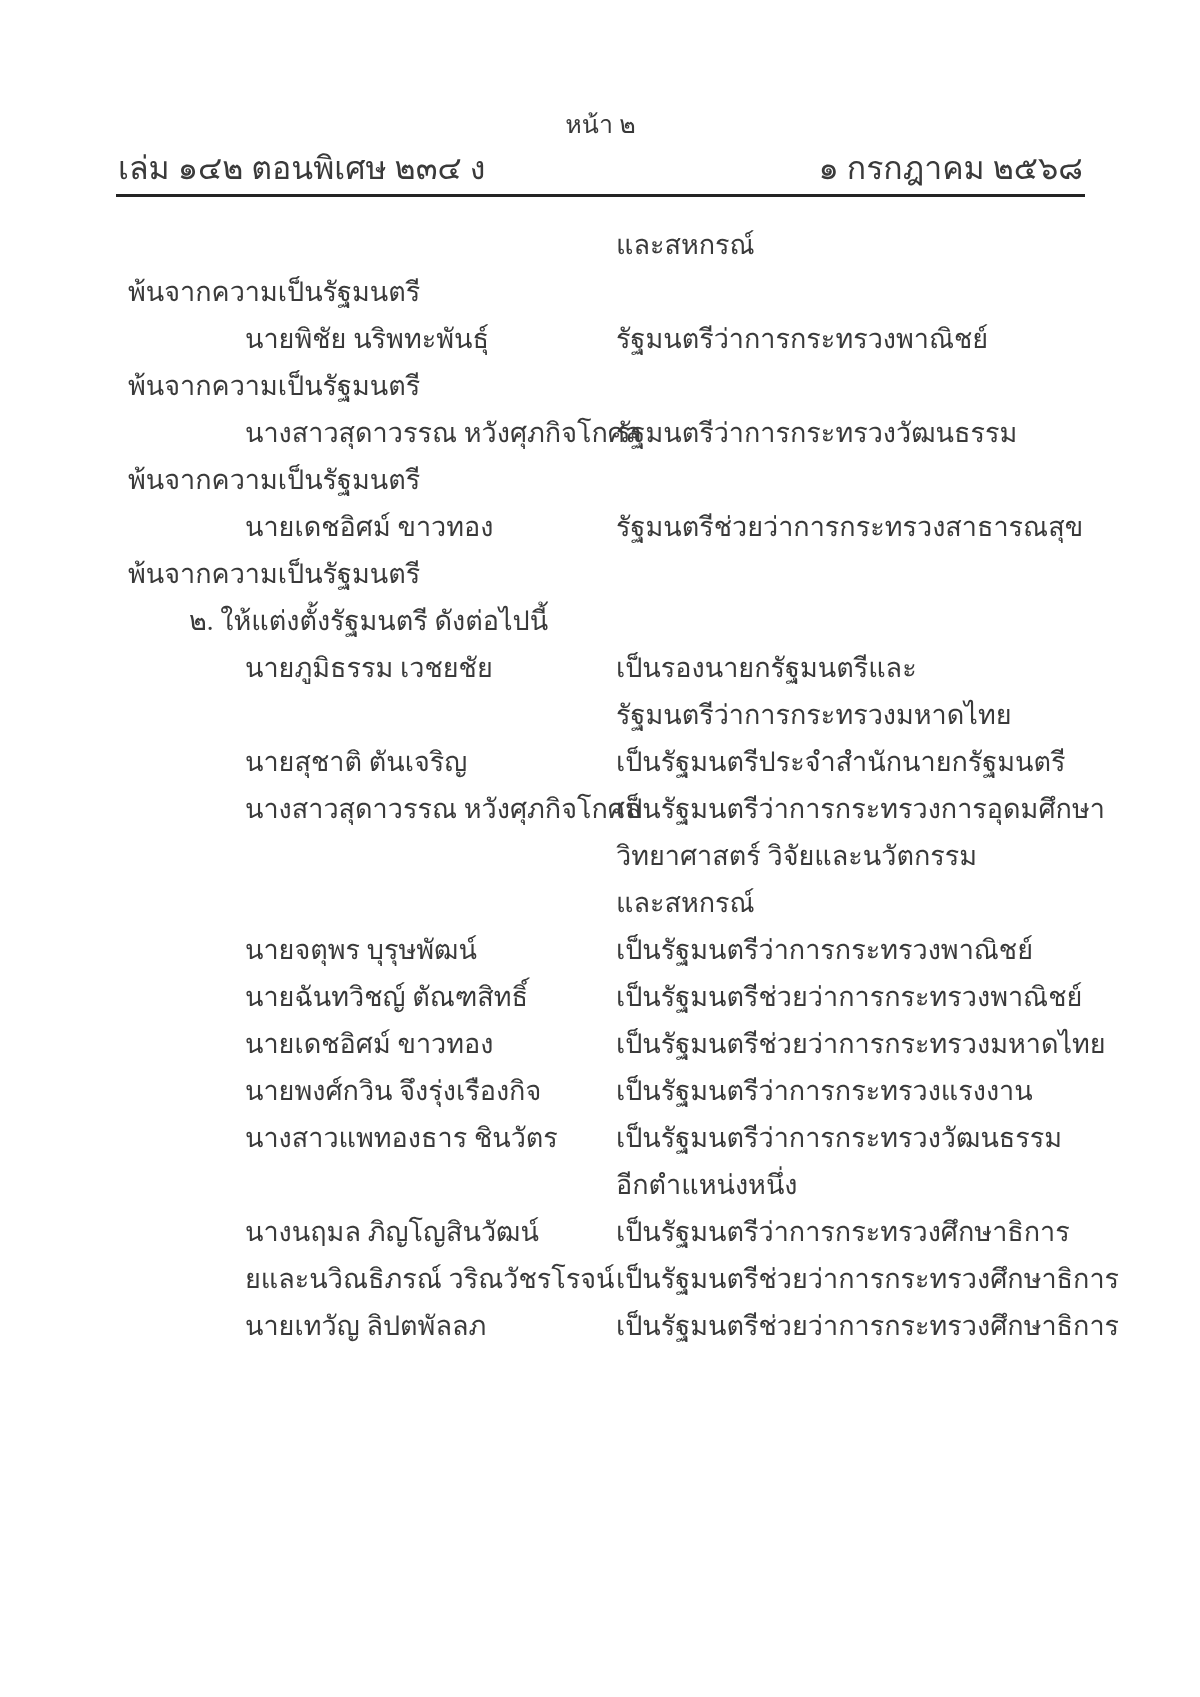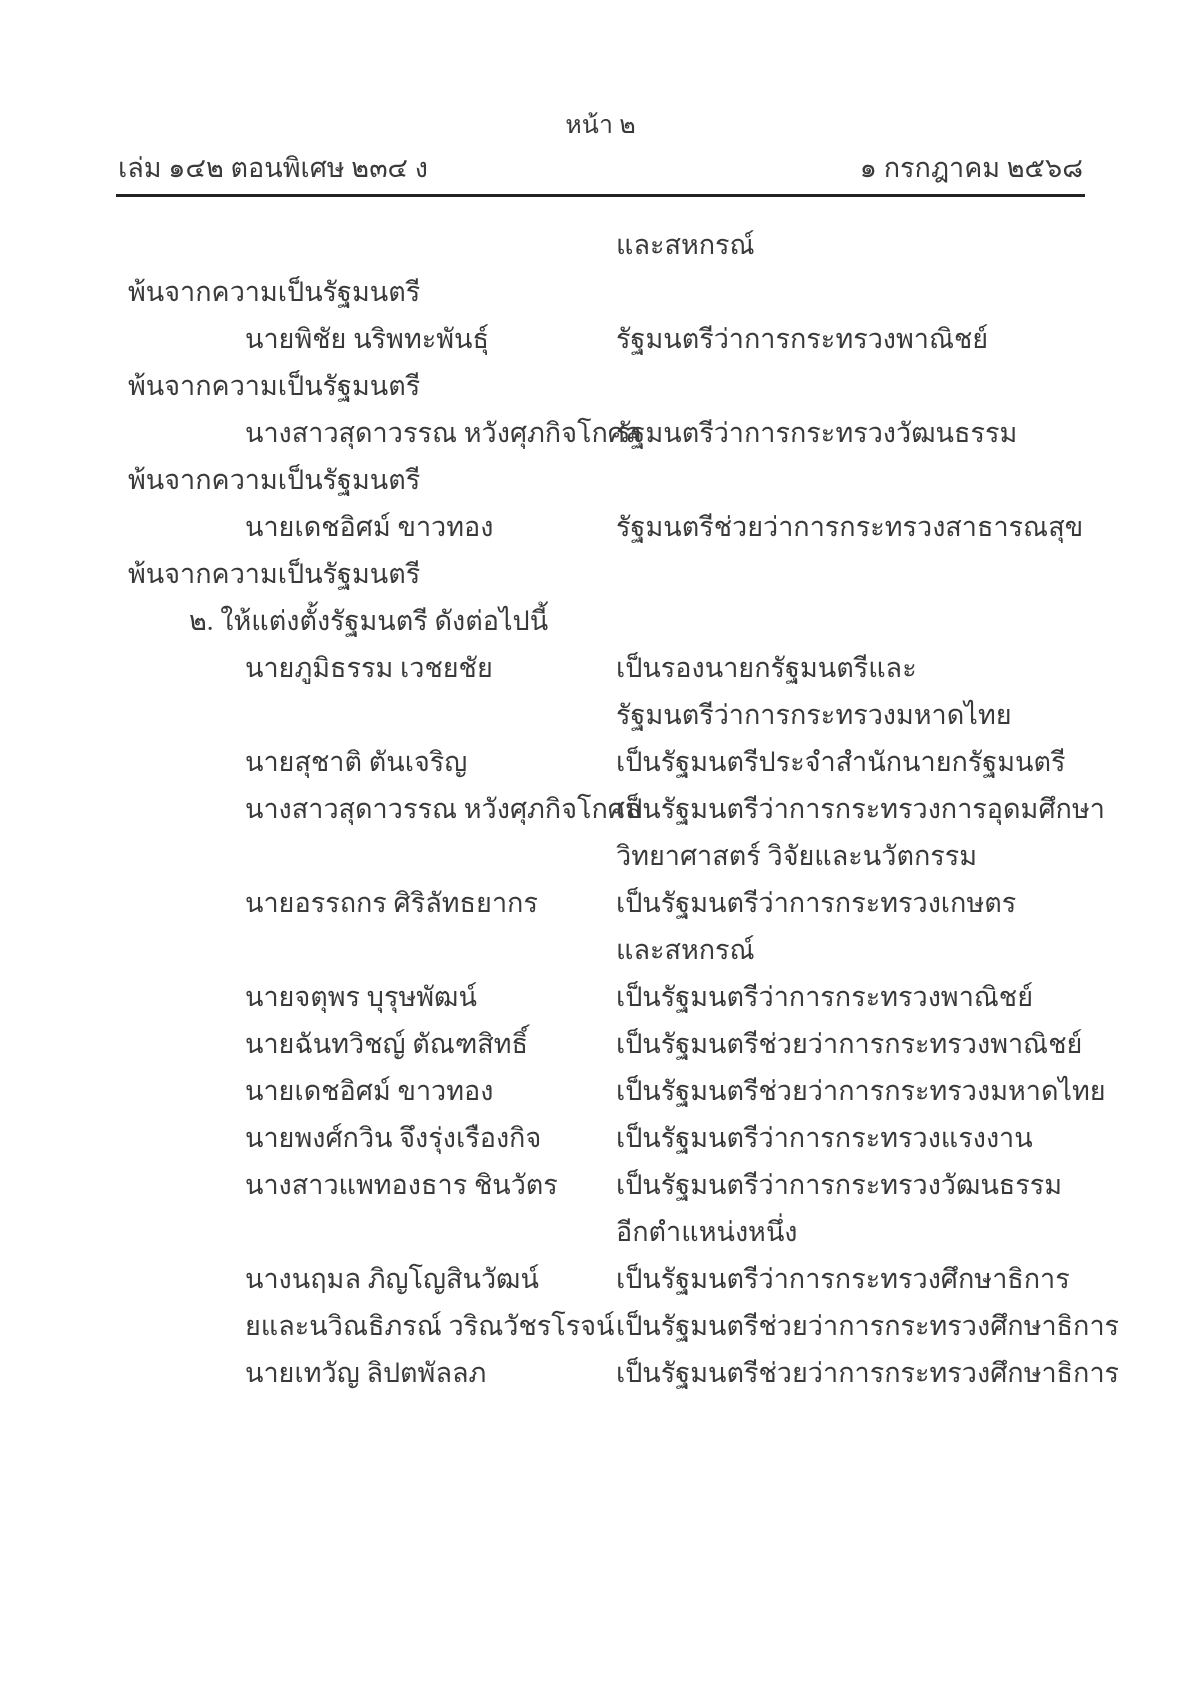--- a/index.html
+++ b/index.html
@@ -21,21 +21,21 @@
     text-align: center;
     font-size: 25px;
     line-height: 34px;
   }
   .masthead {
     position: absolute;
     top: 150px;
     left: 116px;
     width: 969px;
     height: 40px;
-    font-size: 27px;
+    font-size: 32px;
     line-height: 36px;
   }
   .masthead .vol   { position: absolute; left: 2px;  top: 0; white-space: nowrap; }
   .masthead .title { position: absolute; left: 0; width: 100%; text-align: center; top: 0; }
   .masthead .date  { position: absolute; right: 2px; top: 0; white-space: nowrap; text-align: center; }
   .rule {
     position: absolute;
     top: 194px;
     left: 116px;
     width: 969px;
@@ -118,24 +118,20 @@
       <span class="pos">เป็นรัฐมนตรีประจำสำนักนายกรัฐมนตรี</span>
     </div>
     <div class="line">
       <span class="name">นางสาวสุดาวรรณ หวังศุภกิจโกศล</span>
       <span class="pos">เป็นรัฐมนตรีว่าการกระทรวงการอุดมศึกษา</span>
     </div>
     <div class="line">
       <span class="pos">วิทยาศาสตร์ วิจัยและนวัตกรรม</span>
     </div>
     <div class="line">
-      <span class="name">นายอรรถกร ศิริลัทธยากร</span>
-      <span class="pos">เป็นรัฐมนตรีว่าการกระทรวงเกษตร</span>
-    </div>
-    <div class="line">
       <span class="pos">และสหกรณ์</span>
     </div>
     <div class="line">
       <span class="name">นายจตุพร บุรุษพัฒน์</span>
       <span class="pos">เป็นรัฐมนตรีว่าการกระทรวงพาณิชย์</span>
     </div>
     <div class="line">
       <span class="name">นายฉันทวิชญ์ ตัณฑสิทธิ์</span>
       <span class="pos">เป็นรัฐมนตรีช่วยว่าการกระทรวงพาณิชย์</span>
     </div>

